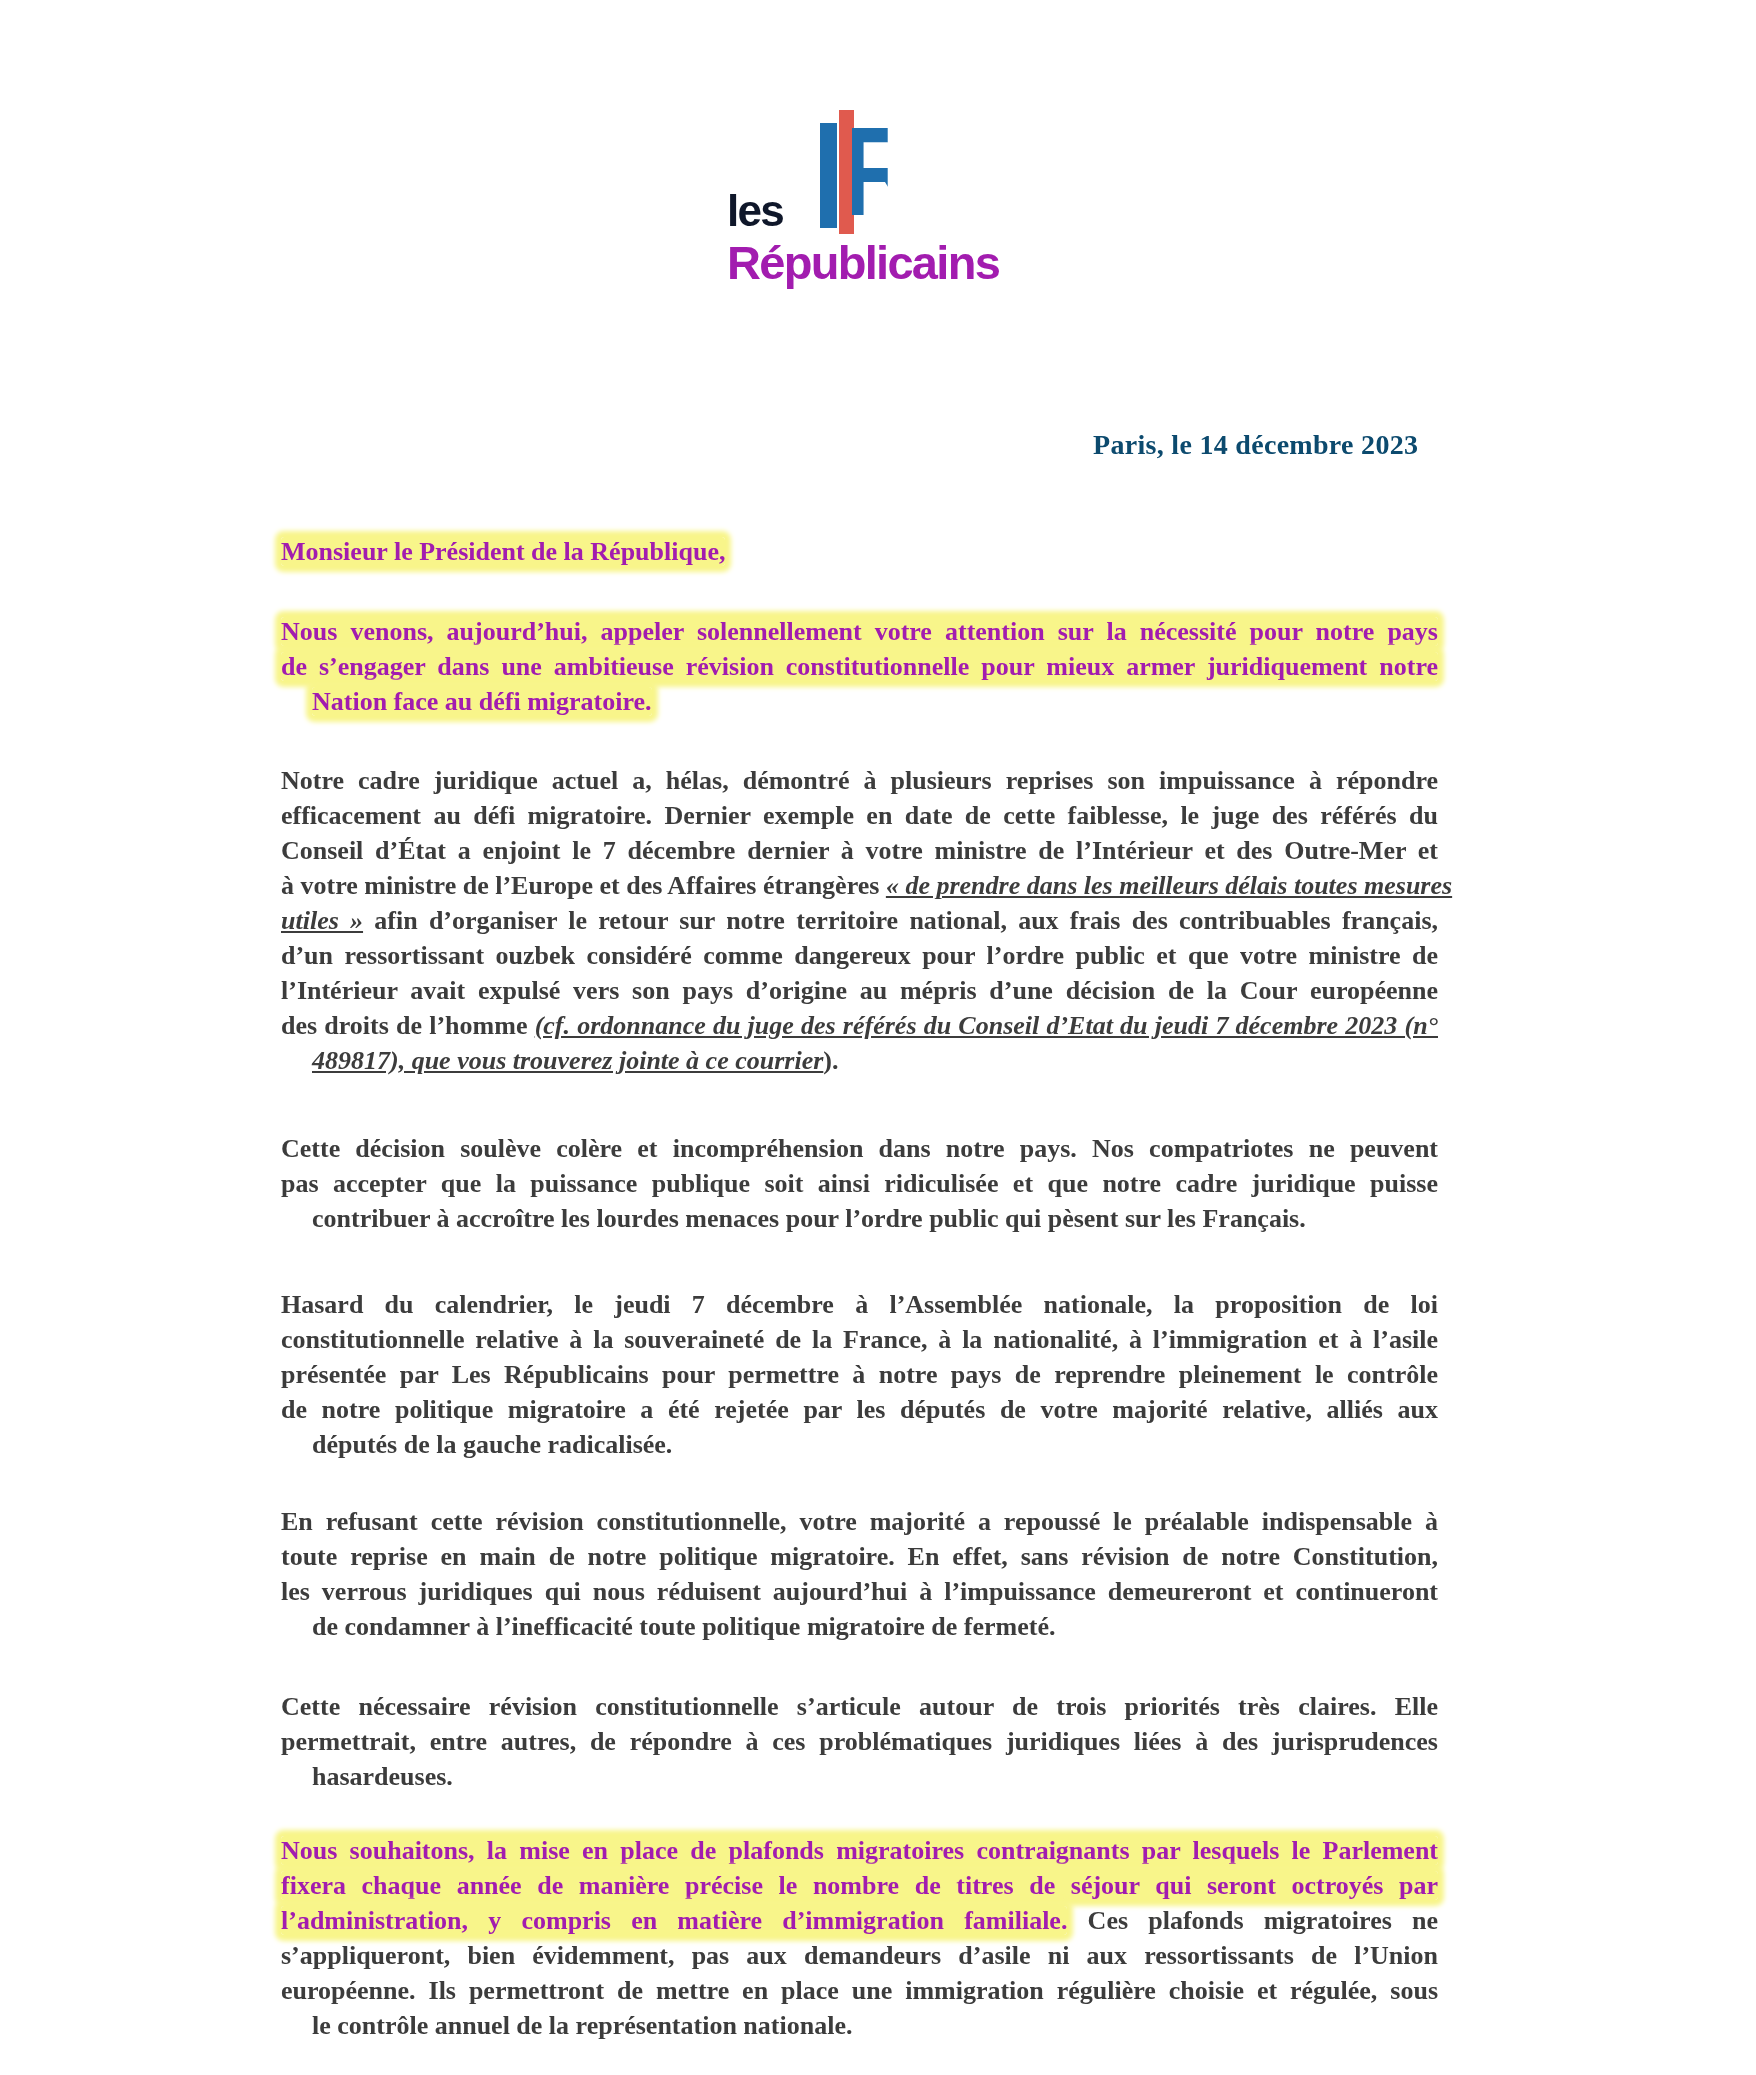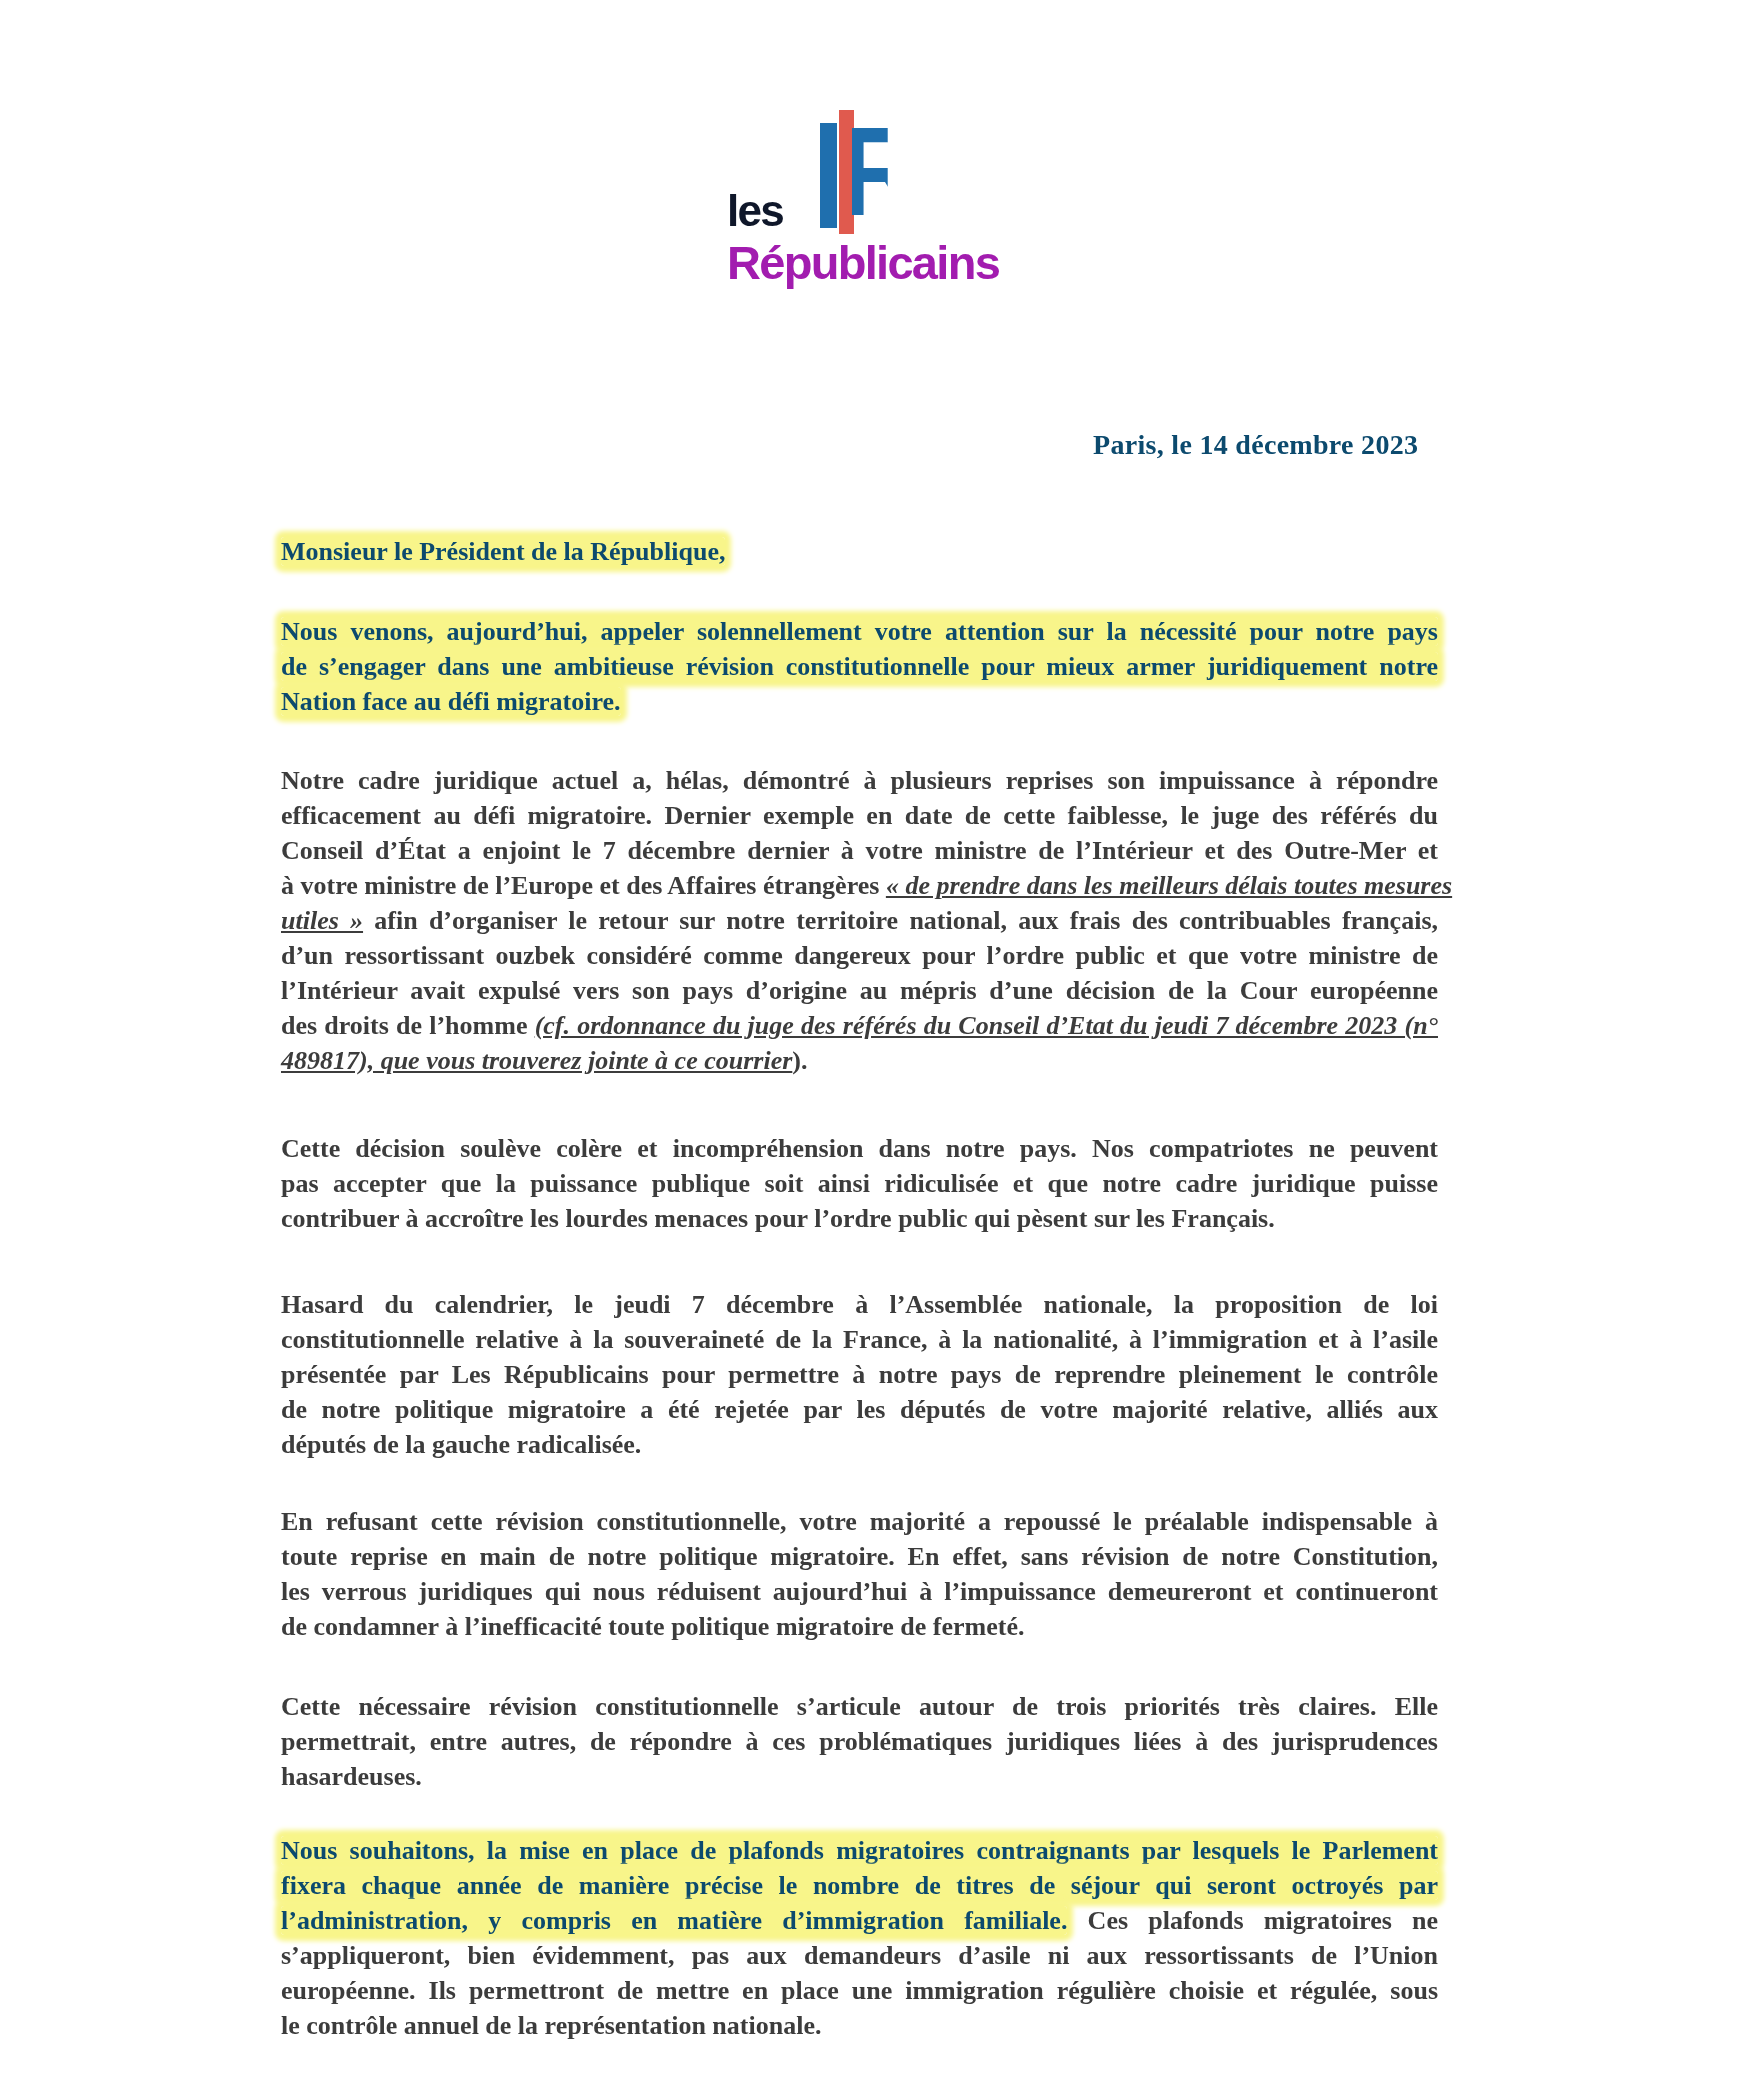--- a/index.html
+++ b/index.html
@@ -96,26 +96,27 @@
     text-align: justify;
   }
   .para .line {
     display: block;
     white-space: nowrap;
     text-align: justify;
     text-align-last: justify;
   }
   .para .line.last {
     text-align-last: left;
+    margin-left: 31px;
   }
   .hl {
     background: #f8f58a;
     box-shadow: 0 0 5.1px 5.1px #f8f58a;
     border-radius: 3.4px;
-    color: #0c4a6e;
+    color: #a21caf;
   }
   .it {
     font-style: italic;
     font-weight: bold;
     text-decoration: underline;
   }
   .salutation {
     position: absolute;
     left: 281px;
     top: 534px;

